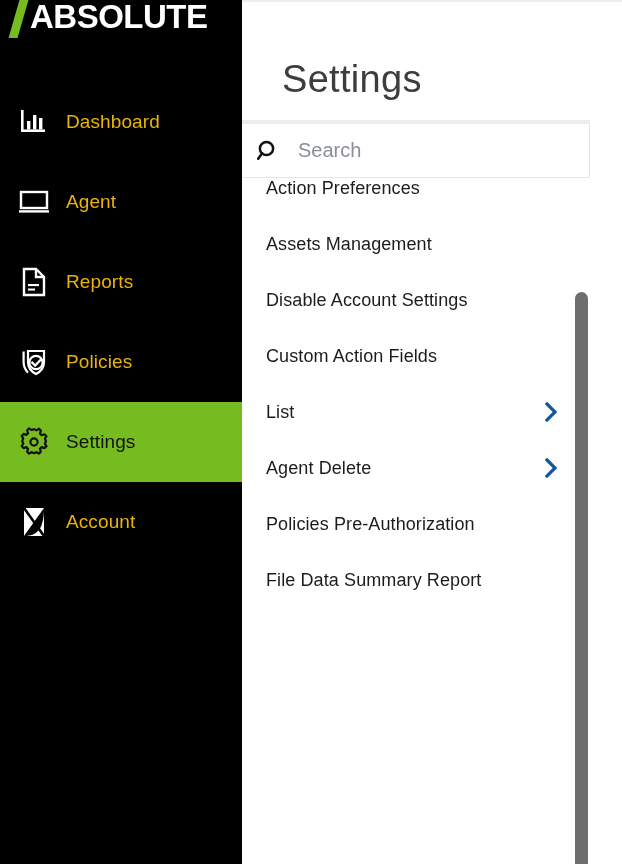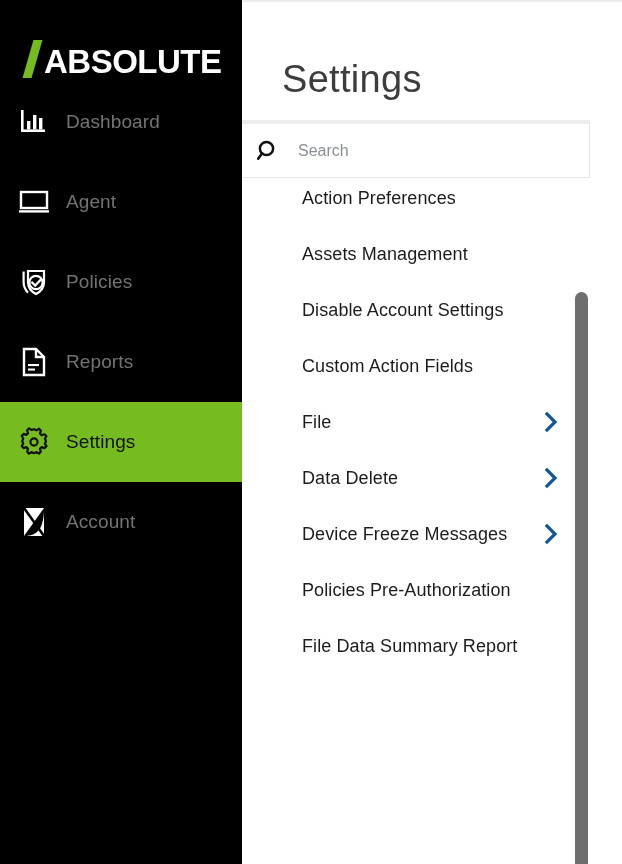--- a/index.html
+++ b/index.html
@@ -13,23 +13,22 @@
 
   
   .sidebar {
     width:242px; height:864px;
     background:#000000;
     flex:0 0 242px;
     position:relative;
   }
   .logo {
     height:78px;
-    display:flex; align-items:flex-end;
+    display:flex; align-items:flex-start;
     padding-left:10px;
-    margin-left:14px;
   }
   .logo-slash {
     width:22px; height:38px;
     position:relative;
     flex:0 0 22px;
   }
   .logo-slash i {
     position:absolute; left:4px; top:0;
     width:9px; height:38px;
     background:#76bc21;
@@ -42,21 +41,21 @@
     font-weight:bold;
     letter-spacing:-0.5px;
     line-height:1;
     margin-left:-2px;
   }
   .nav { margin-top:4px; }
   .nav-item {
     height:80px;
     display:flex; align-items:center;
     padding-left:12px;
-    color:#737373;
+    color:#eab308;
     cursor:pointer;
   }
   .nav-item.active { background:#76bc21; color:#111111; }
   .nav-icon {
     width:44px; flex:0 0 44px;
     display:flex; align-items:center; justify-content:center;
   }
   .nav-icon svg { display:block; }
   .nav-label {
     font-size:19px;
@@ -102,36 +101,35 @@
     border-right:1px solid #e3e3e3;
     border-bottom:1px solid #e6e6e6;
     display:flex; align-items:center;
     padding-left:14px;
     cursor:text;
   }
   .search-icon { width:28px; flex:0 0 28px; display:flex; align-items:center; }
   .search-input {
     border:none; outline:none;
     font-family:"Liberation Sans", sans-serif;
-    font-size:16px;
+    font-size:20px;
     color:#4c1d95;
     margin-left:14px;
     width:250px;
     background:transparent;
   }
   .search-input::placeholder { color:#8a8f96; }
 
   
   .menu {
     position:absolute;
-    left:0; top:50px;
+    left:0; top:40px;
     width:348px;
     bottom:0;
     overflow:hidden;
-    padding-left:36px;
   }
   .menu-item {
     height:56px;
     display:flex; align-items:center;
     padding-left:24px; padding-right:34px;
     cursor:pointer;
     position:relative;
   }
   .menu-label {
     font-size:18px;
@@ -194,40 +192,40 @@
           <svg width="32" height="26" viewBox="0 0 32 26">
             <rect x="3" y="3" width="26" height="16" fill="none" stroke="#fff" stroke-width="2.4"></rect>
             <rect x="1" y="21.2" width="30" height="2.4" fill="#fff"></rect>
           </svg>
         </span>
         <span class="nav-label">Agent</span>
       </div>
 
       <div class="nav-item">
         <span class="nav-icon">
+          <svg width="26" height="30" viewBox="0 0 26 30">
+            <path d="M3 2 h12 l8 8 v18 h-20 z" fill="none" stroke="#fff" stroke-width="2.4" stroke-linejoin="miter"></path>
+            <path d="M15 2 v8 h8" fill="none" stroke="#fff" stroke-width="2.4"></path>
+            <rect x="7" y="17" width="11" height="2.1" fill="#fff"></rect>
+            <rect x="7" y="21.5" width="7" height="2.1" fill="#fff"></rect>
+          </svg>
+        </span>
+        <span class="nav-label">Reports</span>
+      </div>
+
+      <div class="nav-item">
+        <span class="nav-icon">
           <svg width="30" height="30" viewBox="0 0 30 30">
             <path d="M5 4 L5 15 C5 21 9 25 13 27 C17 25 21 21 21 15 L21 4 Z" fill="none" stroke="#fff" stroke-width="2.2" transform="translate(4,0)"></path>
             <path d="M4.6 4.4 L4.6 15 C4.6 20 7 23.6 9 25.6" fill="none" stroke="#fff" stroke-width="2.2"></path>
             <path d="M13.2 15.6 l3 3 l5.4 -5.8" fill="none" stroke="#fff" stroke-width="2.2" stroke-linecap="square"></path>
             <circle cx="17" cy="15.5" r="6.6" fill="none" stroke="#fff" stroke-width="2.2"></circle>
           </svg>
         </span>
         <span class="nav-label">Policies</span>
-      </div>
-
-      <div class="nav-item">
-        <span class="nav-icon">
-          <svg width="26" height="30" viewBox="0 0 26 30">
-            <path d="M3 2 h12 l8 8 v18 h-20 z" fill="none" stroke="#fff" stroke-width="2.4" stroke-linejoin="miter"></path>
-            <path d="M15 2 v8 h8" fill="none" stroke="#fff" stroke-width="2.4"></path>
-            <rect x="7" y="17" width="11" height="2.1" fill="#fff"></rect>
-            <rect x="7" y="21.5" width="7" height="2.1" fill="#fff"></rect>
-          </svg>
-        </span>
-        <span class="nav-label">Reports</span>
       </div>
 
 
       <div class="nav-item active">
         <span class="nav-icon">
           <svg width="32" height="32" viewBox="0 0 32 32">
             <path d="M16 3.2 l2.6 1.1 l2.4 -1.6 l1.9 2.1 l-1 2.7 l1.8 1.8 l2.7 -1 l2.1 1.9 l-1.6 2.4
                      l1.1 2.6 l-1.1 2.6 l1.6 2.4 l-2.1 1.9 l-2.7 -1 l-1.8 1.8 l1 2.7 l-1.9 2.1 l-2.4 -1.6
                      l-2.6 1.1 l-2.6 -1.1 l-2.4 1.6 l-1.9 -2.1 l1 -2.7 l-1.8 -1.8 l-2.7 1 l-1.9 -2.1
                      l1.6 -2.4 l-1.1 -2.6 l1.1 -2.6 l-1.6 -2.4 l1.9 -2.1 l2.7 1 l1.8 -1.8 l-1 -2.7
@@ -287,45 +285,37 @@
 
         <div class="menu-item">
           <span class="menu-label">Disable Account Settings</span>
         </div>
 
         <div class="menu-item">
           <span class="menu-label">Custom Action Fields</span>
         </div>
 
         <div class="menu-item">
-          <span class="menu-label">File</span>
+          <span class="menu-label">List</span>
           <span class="chev">
             <svg width="16" height="22" viewBox="0 0 16 22">
               <path d="M3 3 L11 11 L3 19" fill="none" stroke="#14569c" stroke-width="3.2" stroke-linecap="square"></path>
             </svg>
           </span>
         </div>
 
         <div class="menu-item">
-          <span class="menu-label">Data Delete</span>
+          <span class="menu-label">Agent Delete</span>
           <span class="chev">
             <svg width="16" height="22" viewBox="0 0 16 22">
               <path d="M3 3 L11 11 L3 19" fill="none" stroke="#14569c" stroke-width="3.2" stroke-linecap="square"></path>
             </svg>
           </span>
         </div>
 
-        <div class="menu-item">
-          <span class="menu-label">Device Freeze Messages</span>
-          <span class="chev">
-            <svg width="16" height="22" viewBox="0 0 16 22">
-              <path d="M3 3 L11 11 L3 19" fill="none" stroke="#14569c" stroke-width="3.2" stroke-linecap="square"></path>
-            </svg>
-          </span>
-        </div>
 
         <div class="menu-item">
           <span class="menu-label">Policies Pre-Authorization</span>
         </div>
 
         <div class="menu-item">
           <span class="menu-label">File Data Summary Report</span>
         </div>
 
       </div>

